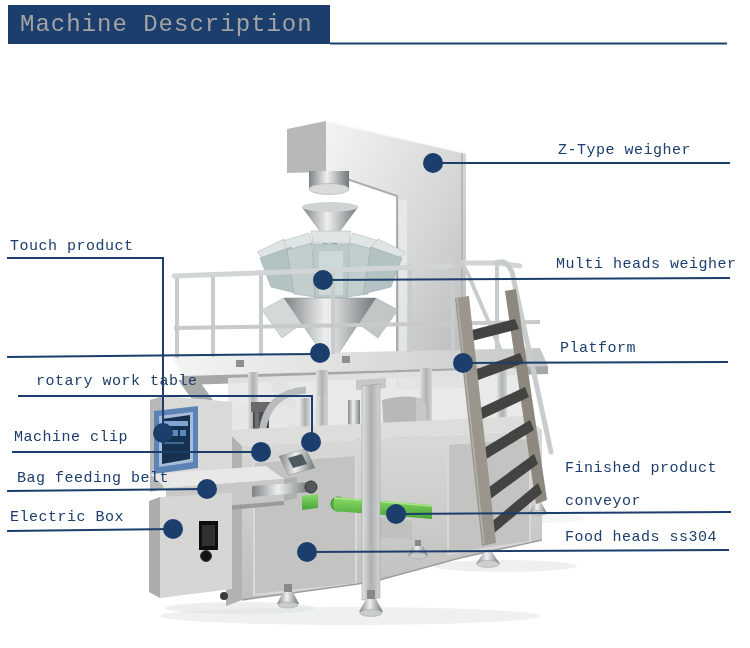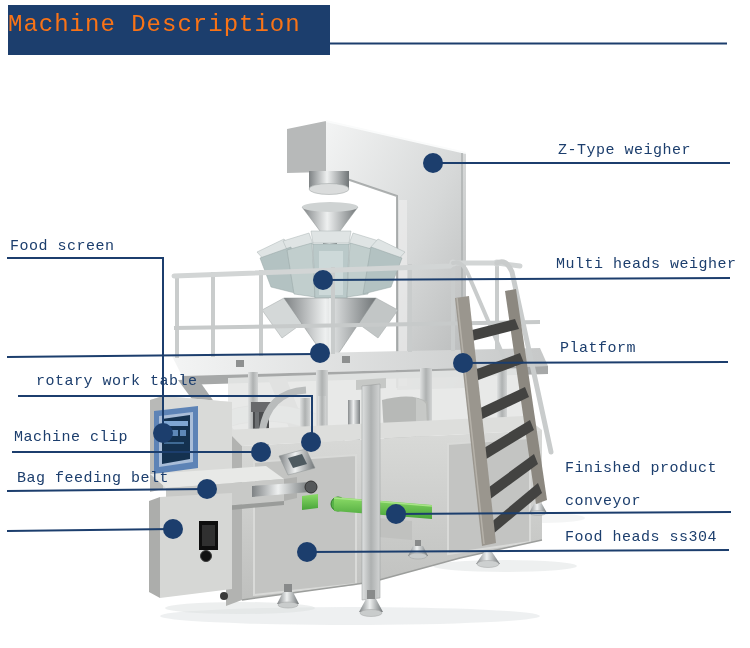--- a/index.html
+++ b/index.html
@@ -1,23 +1,23 @@
 <!DOCTYPE html>
 <html><head>
 <meta charset="utf-8">
 <style>
   html,body{margin:0;padding:0;background:#ffffff;}
   .stage{
     position:relative;width:750px;height:648px;background:#ffffff;overflow:hidden;
     font-family:"Liberation Mono","DejaVu Sans Mono",monospace;
   }
   .banner{
-    position:absolute;left:8px;top:5px;width:322px;height:50px;
-    background:#1c3e6d;color:#f97316;line-height:39px;
-    font-size:24px;letter-spacing:1px;padding-left:0;box-sizing:border-box;
+    position:absolute;left:8px;top:5px;width:322px;height:39px;
+    background:#1c3e6d;color:#a3a3a3;line-height:39px;
+    font-size:24px;letter-spacing:1px;padding-left:12px;box-sizing:border-box;
     white-space:nowrap;
   }
   .callout-label{
     position:absolute;color:#1c3e6d;font-size:15px;line-height:18px;
     white-space:nowrap;letter-spacing:0.5px;
   }
   svg{position:absolute;left:0;top:0;}
 </style>
 </head>
 <body>
@@ -267,24 +267,25 @@
       <circle cx="307" cy="552" r="10"></circle>
     </g>
 
     <line x1="330" y1="43.5" x2="727" y2="43.5" stroke="#1c3e6d" stroke-width="2"></line>
   </svg>
 
   <div class="banner">
     <span>Machine Description</span>
   </div>
 
-  <div class="callout-label" style="left:10px;top:238px">Food screen</div>
+  <div class="callout-label" style="left:10px;top:238px">Touch product</div>
   <div class="callout-label" style="left:36px;top:373px">rotary work table</div>
   <div class="callout-label" style="left:14px;top:429px">Machine clip</div>
   <div class="callout-label" style="left:17px;top:470px">Bag feeding belt</div>
+  <div class="callout-label" style="left:10px;top:509px">Electric Box</div>
 
   <div class="callout-label" style="left:558px;top:142px">Z-Type weigher</div>
   <div class="callout-label" style="left:556px;top:256px">Multi heads weigher</div>
   <div class="callout-label" style="left:560px;top:340px">Platform</div>
   <div class="callout-label" style="left:565px;top:460px">Finished product</div>
   <div class="callout-label" style="left:565px;top:493px">conveyor</div>
   <div class="callout-label" style="left:565px;top:529px">Food heads ss304</div>
 
 </div>
 

